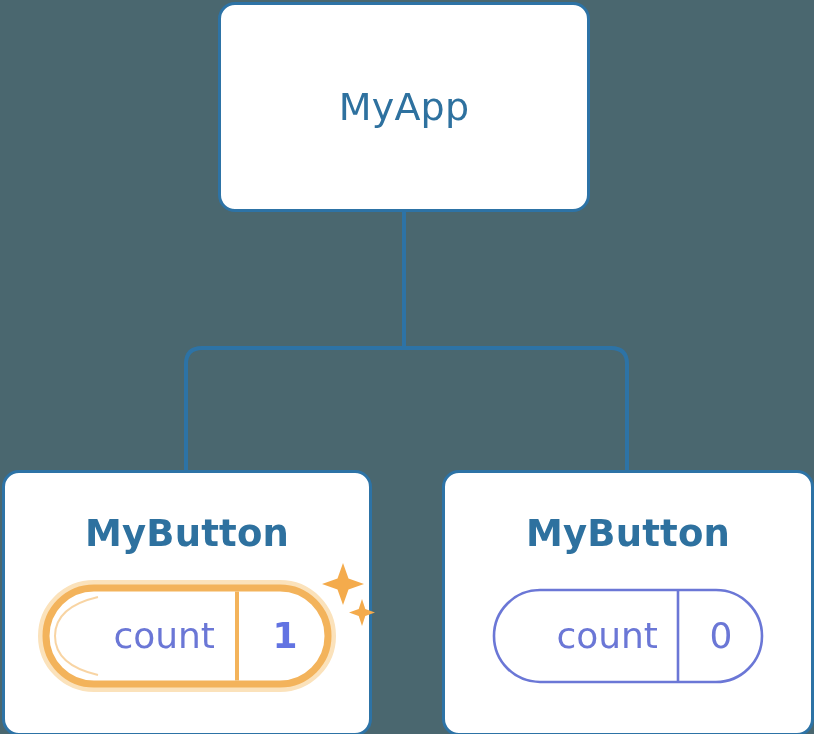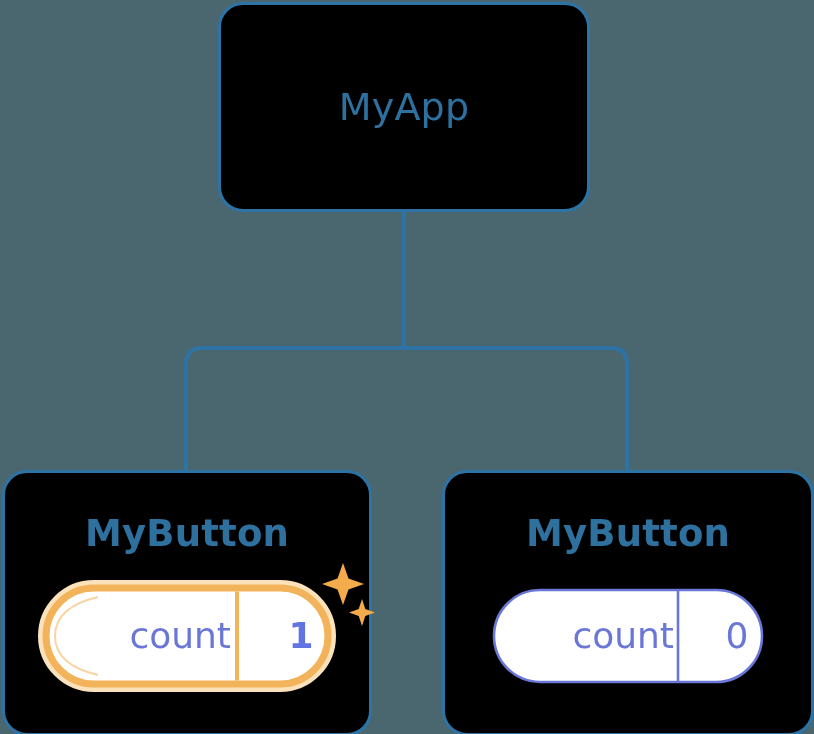--- a/index.html
+++ b/index.html
@@ -30,23 +30,23 @@
     width: 814px;
     height: 734px;
     z-index: 1;
   }
 
   
   .node {
     position: absolute;
     z-index: 2;
     box-sizing: border-box;
-    background: #000000;
+    background: #ffffff;
     border: 3px solid #2d73a6;
-    border-radius: 25px;
+    border-radius: 17px;
     display: flex;
     flex-direction: column;
     align-items: center;
   }
 
   .node-root {
     left: 218px;
     top: 2px;
     width: 372px;
     height: 210px;
@@ -100,21 +100,21 @@
 
   .pill-svg {
     position: absolute;
     left: 0;
     top: 0;
     overflow: visible;
   }
 
   .pill-text {
     position: absolute;
-    left: 16px;
+    left: 0;
     top: 0;
     width: 100%;
     height: 100%;
     display: flex;
     align-items: center;
     pointer-events: none;
   }
 
   .pill-key {
     flex: 0 0 auto;

